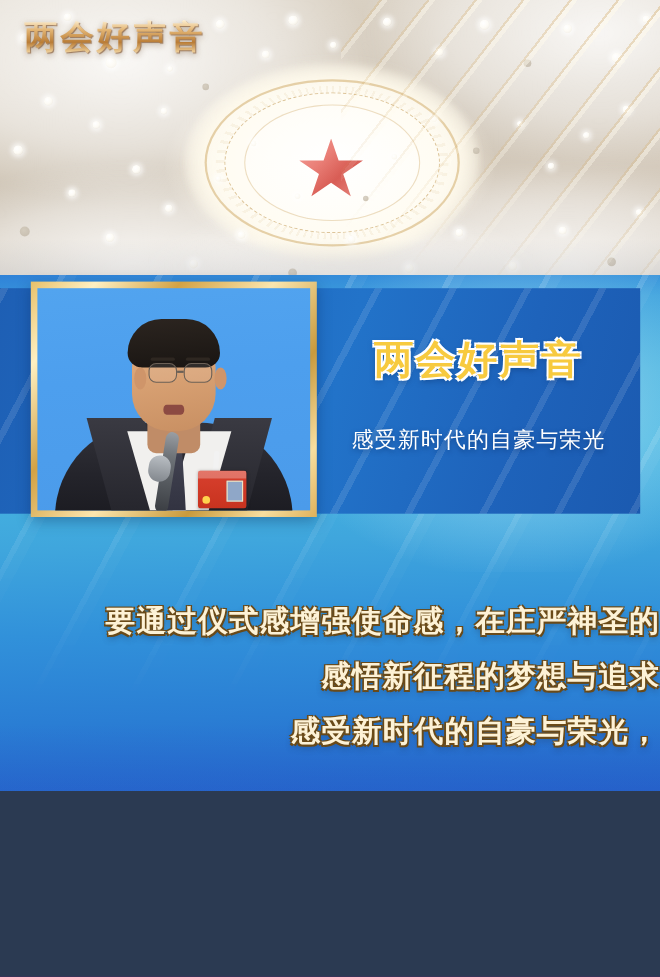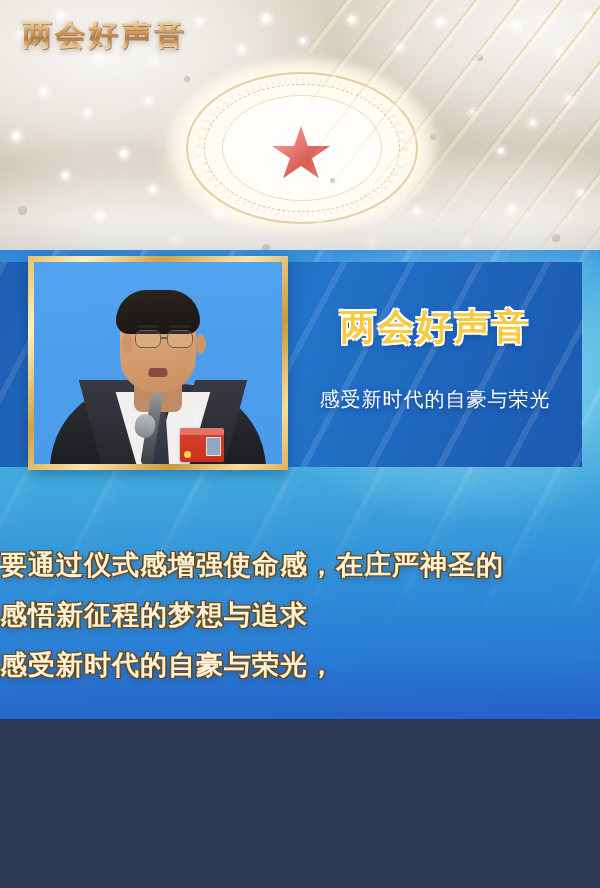--- a/index.html
+++ b/index.html
@@ -248,21 +248,21 @@
     position:absolute;left:290px;top:386px;z-index:35;width:290px;
     text-align:center;
     font-size:20px;font-weight:500;letter-spacing:1px;
     color:#ffffff;
     text-shadow:0 2px 5px rgba(8,40,95,0.55);
   }
 
   
   .quote{
     position:absolute;left:0;top:540px;width:600px;z-index:25;
-    text-align:left;
+    text-align:right;
   }
   .q-line{
     font-size:27px;font-weight:700;line-height:50px;letter-spacing:1px;
     color:#fdf2d6;
     text-shadow:
       -1.4px -1.4px 0 #6a4a18, 1.4px -1.4px 0 #6a4a18,
       -1.4px 1.4px 0 #6a4a18, 1.4px 1.4px 0 #6a4a18,
       0 3px 6px rgba(30,50,90,0.45);
   }
 

